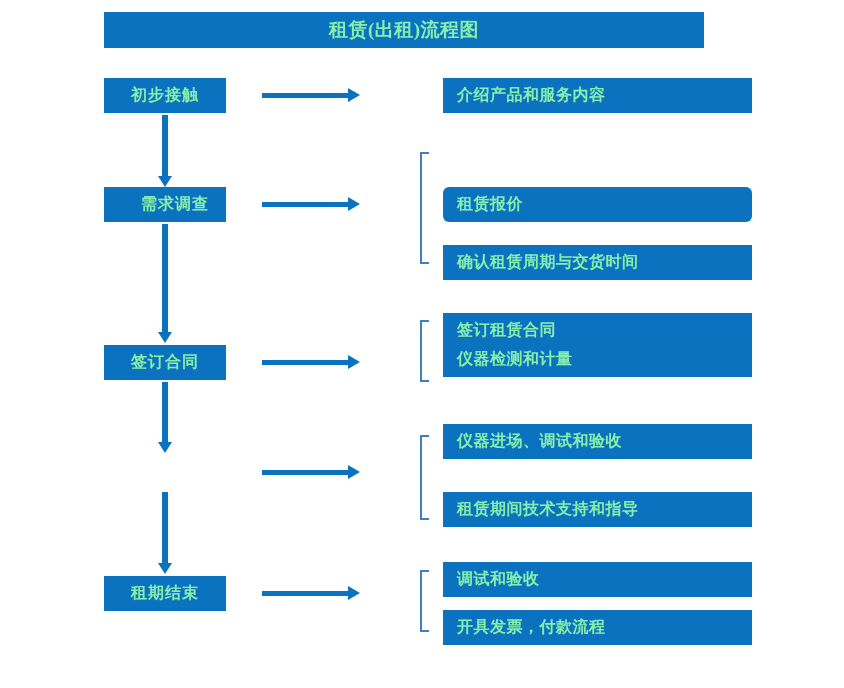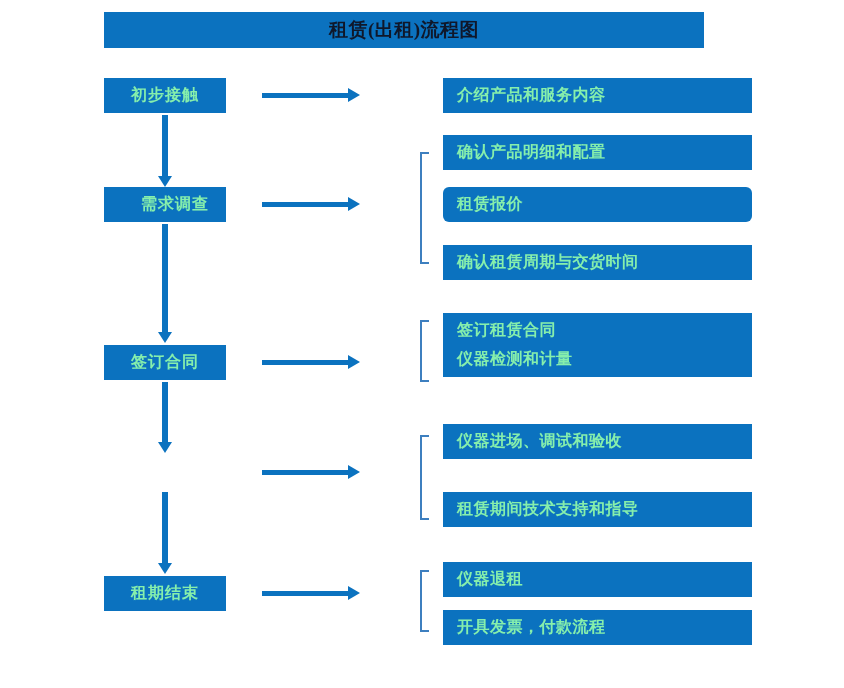--- a/index.html
+++ b/index.html
@@ -17,21 +17,21 @@
     background: #ffffff;
     overflow: hidden;
   }
   .title-bar {
     position: absolute;
     left: 104px;
     top: 12px;
     width: 600px;
     height: 36px;
     background: #0b72bf;
-    color: #0f172a;
+    color: #86efac;
     font-size: 19px;
     font-weight: bold;
     display: flex;
     align-items: center;
     justify-content: center;
     letter-spacing: 0.5px;
   }
   .node {
     position: absolute;
     background: #0b72bf;
@@ -162,23 +162,22 @@
     <div class="shaft" style="width:86px;"></div>
     <div class="head" style="left:86px;"></div>
   </div>
 
   <div class="bracket" style="left:420px; top:152px; height:112px;"></div>
   <div class="bracket" style="left:420px; top:320px; height:62px;"></div>
   <div class="bracket" style="left:420px; top:435px; height:85px;"></div>
   <div class="bracket" style="left:420px; top:570px; height:62px;"></div>
 
   <div class="node right" style="top:78px;">介绍产品和服务内容</div>
-  <div class="node right" style="top:135px;">确认产品明细和配置</div>
   <div class="node right" style="top:187px;border-radius:6px;">租赁报价</div>
   <div class="node right" style="top:245px;">确认租赁周期与交货时间</div>
   <div class="node right" style="top:313px;">签订租赁合同</div>
   <div class="node right" style="top:342px;">仪器检测和计量</div>
   <div class="node right" style="top:424px;">仪器进场、调试和验收</div>
   <div class="node right" style="top:492px;">租赁期间技术支持和指导</div>
-  <div class="node right" style="top:562px;">仪器退租</div>
+  <div class="node right" style="top:562px;">调试和验收</div>
   <div class="node right" style="top:610px;">开具发票，付款流程</div>
 
 </div>
 
 </body></html>

